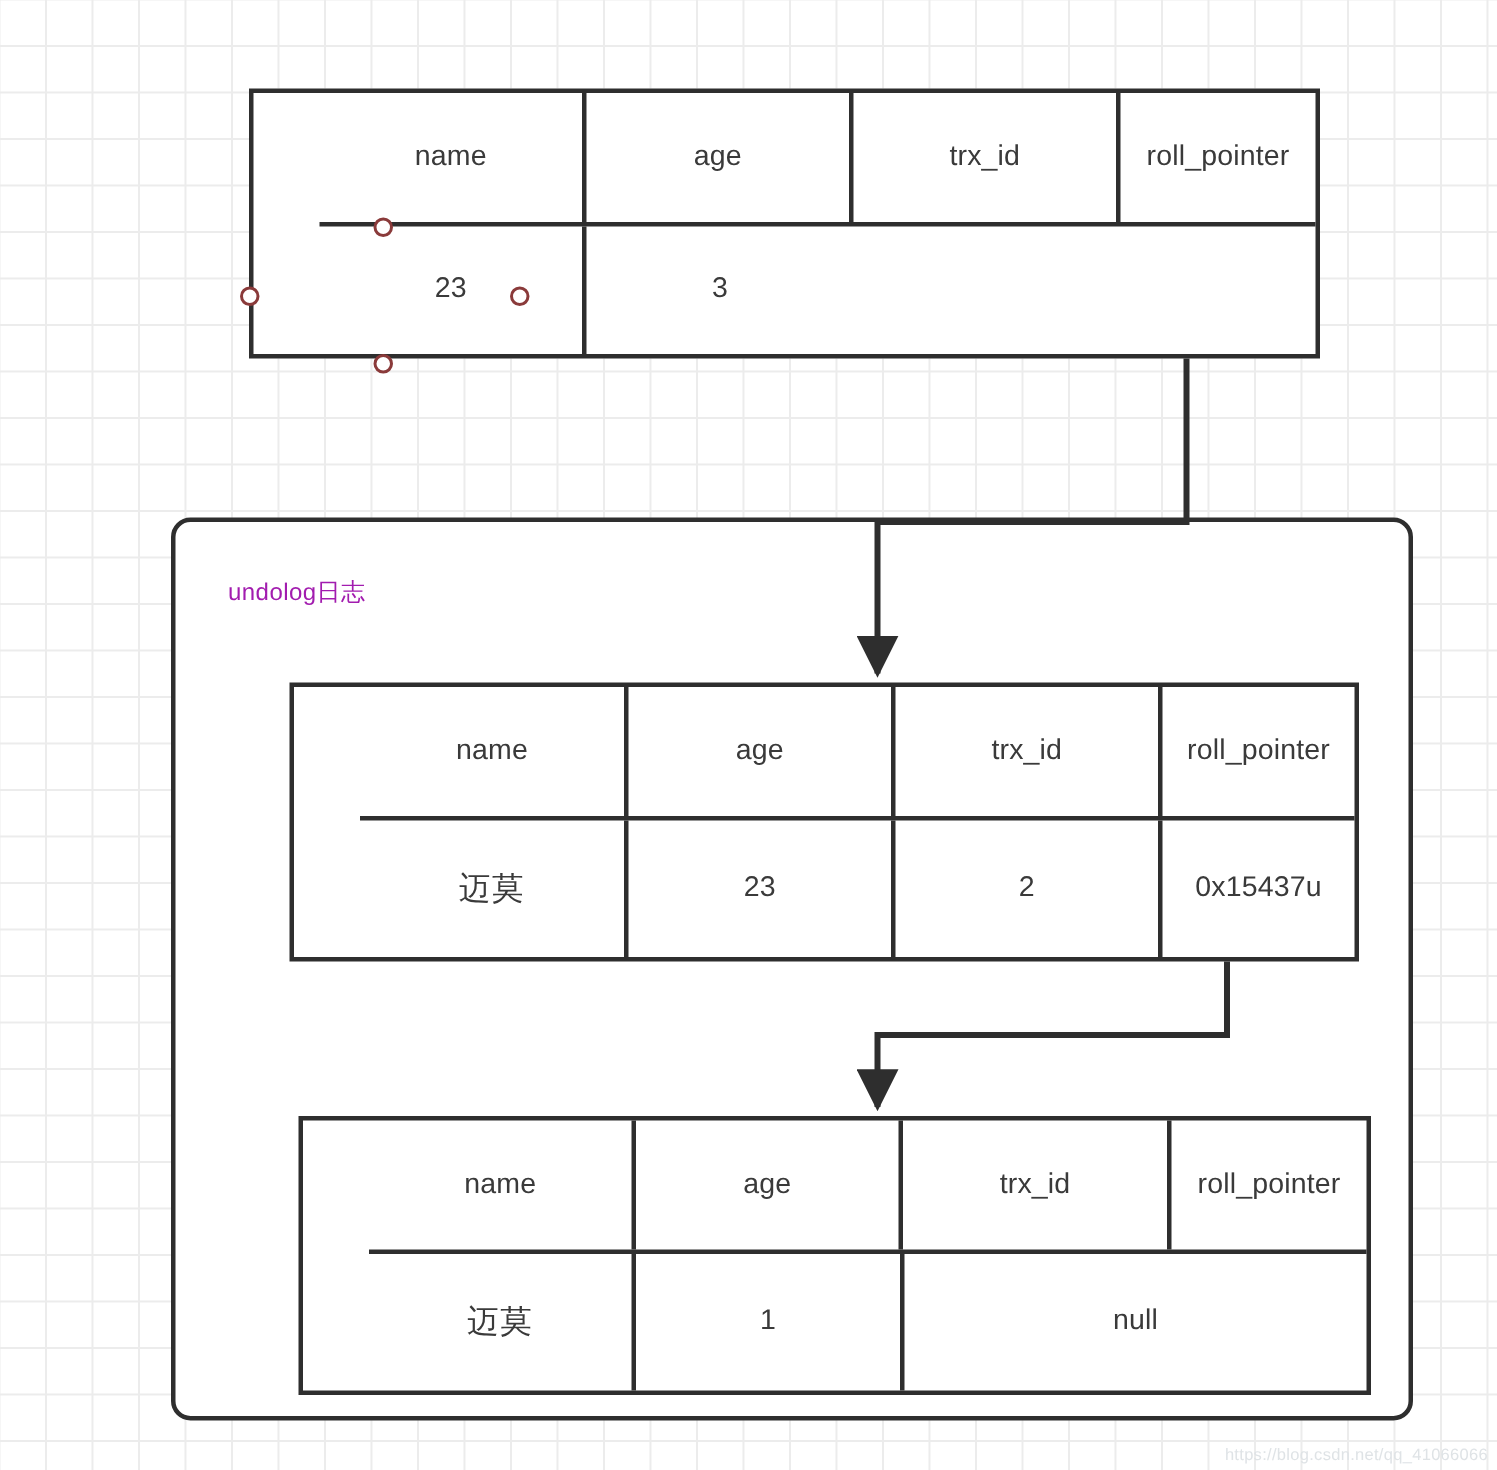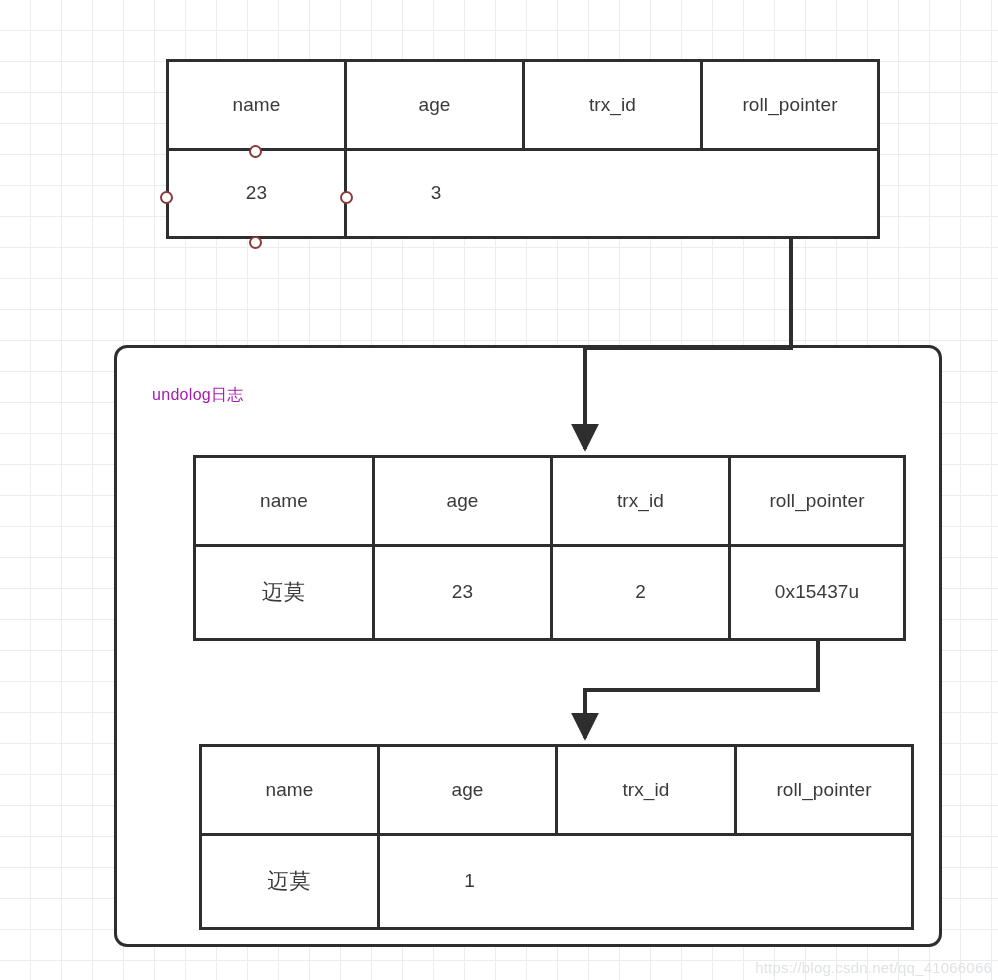--- a/index.html
+++ b/index.html
@@ -37,20 +37,21 @@
   }
 
   
   .rec-table {
     position: absolute;
     display: flex;
     flex-direction: column;
     background: #ffffff;
     border: 3px solid #2e2e2e;
     z-index: 3;
+    padding-left: 44px;
   }
   .rec-row {
     display: flex;
     flex: 1 1 auto;
   }
   .rec-row.header-row {
     border-bottom: 3px solid #2e2e2e;
   }
   .rec-cell {
     display: flex;
@@ -150,21 +151,21 @@
     height: 980px;
     z-index: 5;
     pointer-events: none;
   }
 
   
   #watermark {
     position: absolute;
     right: 6px;
     bottom: 4px;
-    font-size: 15px;
+    font-size: 11px;
     color: #dfe3e6;
     letter-spacing: 0.2px;
     z-index: 4;
     white-space: nowrap;
     margin-left: 44px;
   }
 </style>
 </head>
 <body>
 
@@ -211,20 +212,21 @@
   <div id="undo-table-2" class="rec-table">
     <div class="rec-row header-row">
       <div class="rec-cell c0">name</div>
       <div class="rec-cell c1">age</div>
       <div class="rec-cell c2">trx_id</div>
       <div class="rec-cell c3">roll_pointer</div>
     </div>
     <div class="rec-row">
       <div class="rec-cell c0 cjk">迈莫</div>
       <div class="rec-cell c2">1</div>
+      <div class="rec-cell c3">null</div>
     </div>
   </div>
 
   <svg id="connectors" viewBox="0 0 998 980">
     <defs>
       <marker id="arrowhead" viewBox="0 0 10 10" refX="9" refY="5" markerWidth="7" markerHeight="7" orient="auto-start-reverse">
         <path d="M 0 0 L 10 5 L 0 10 z" fill="#2e2e2e"></path>
       </marker>
     </defs>
 

